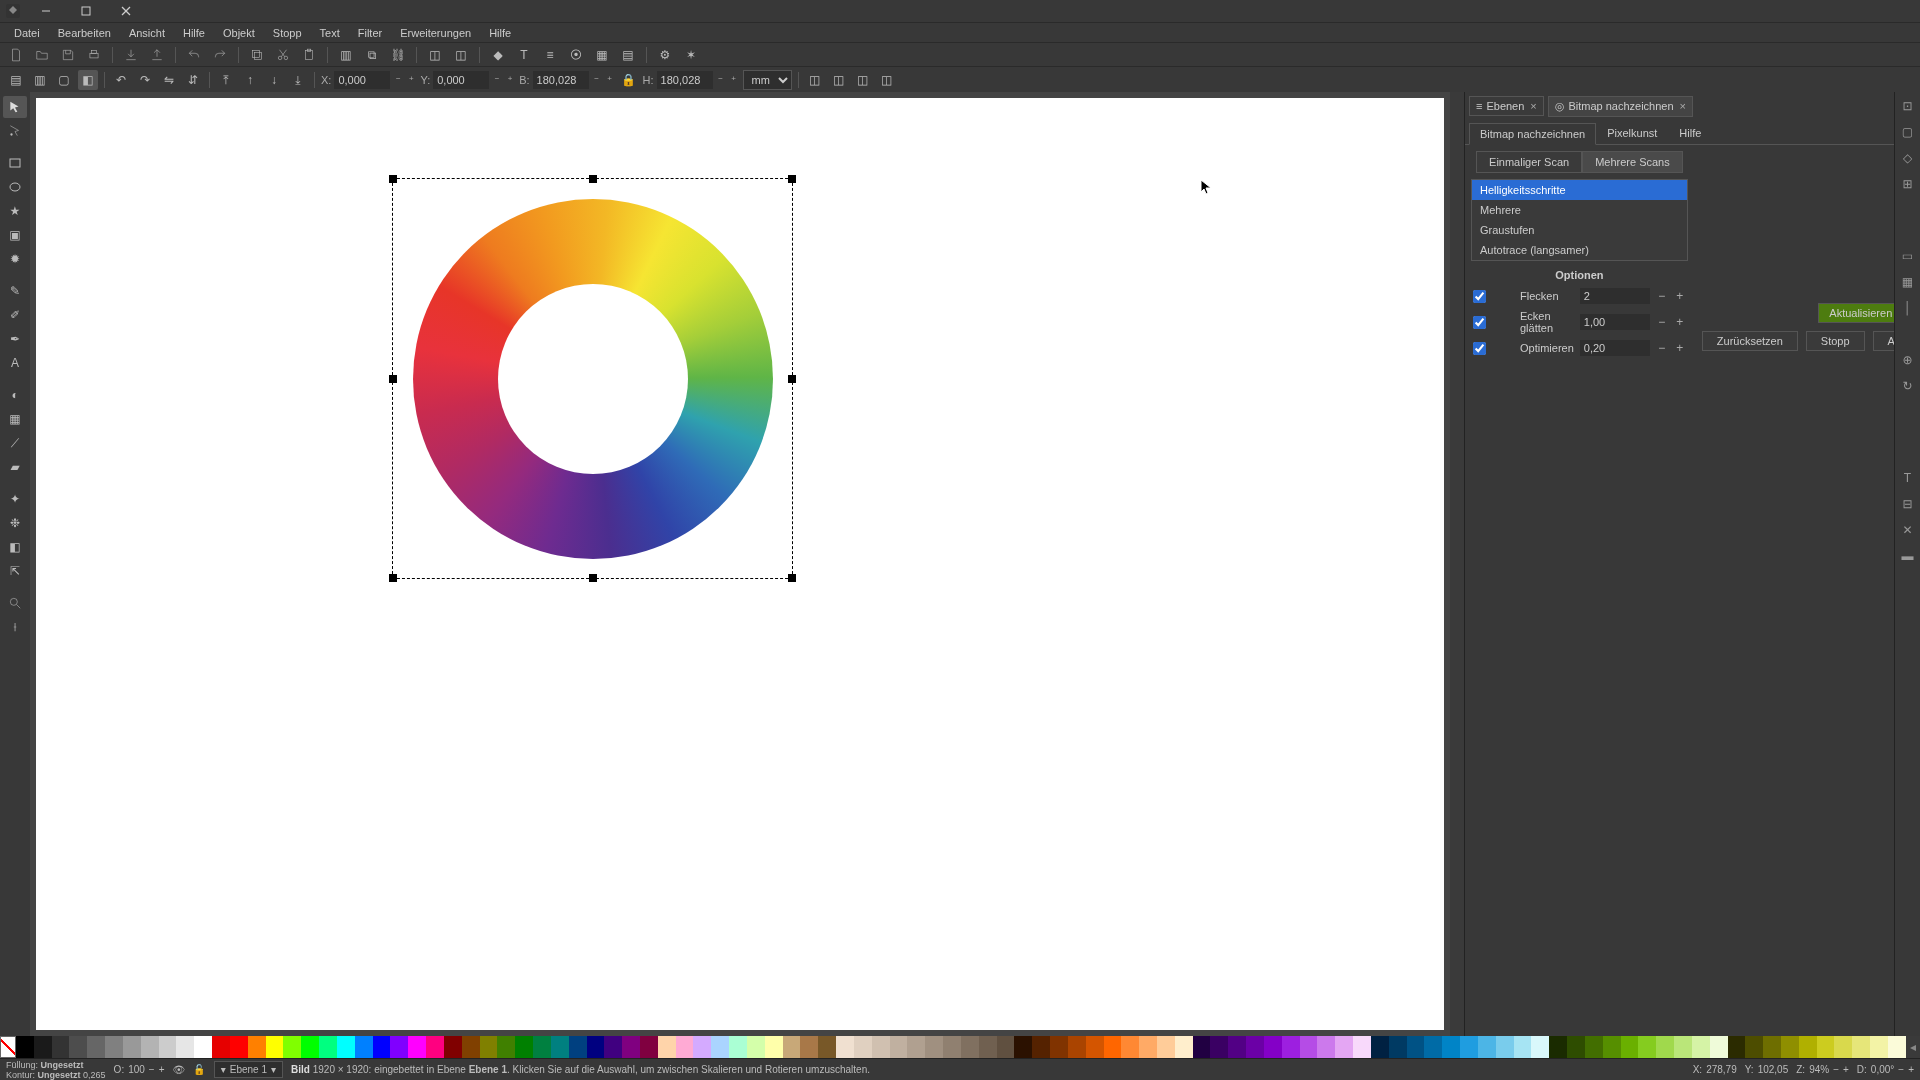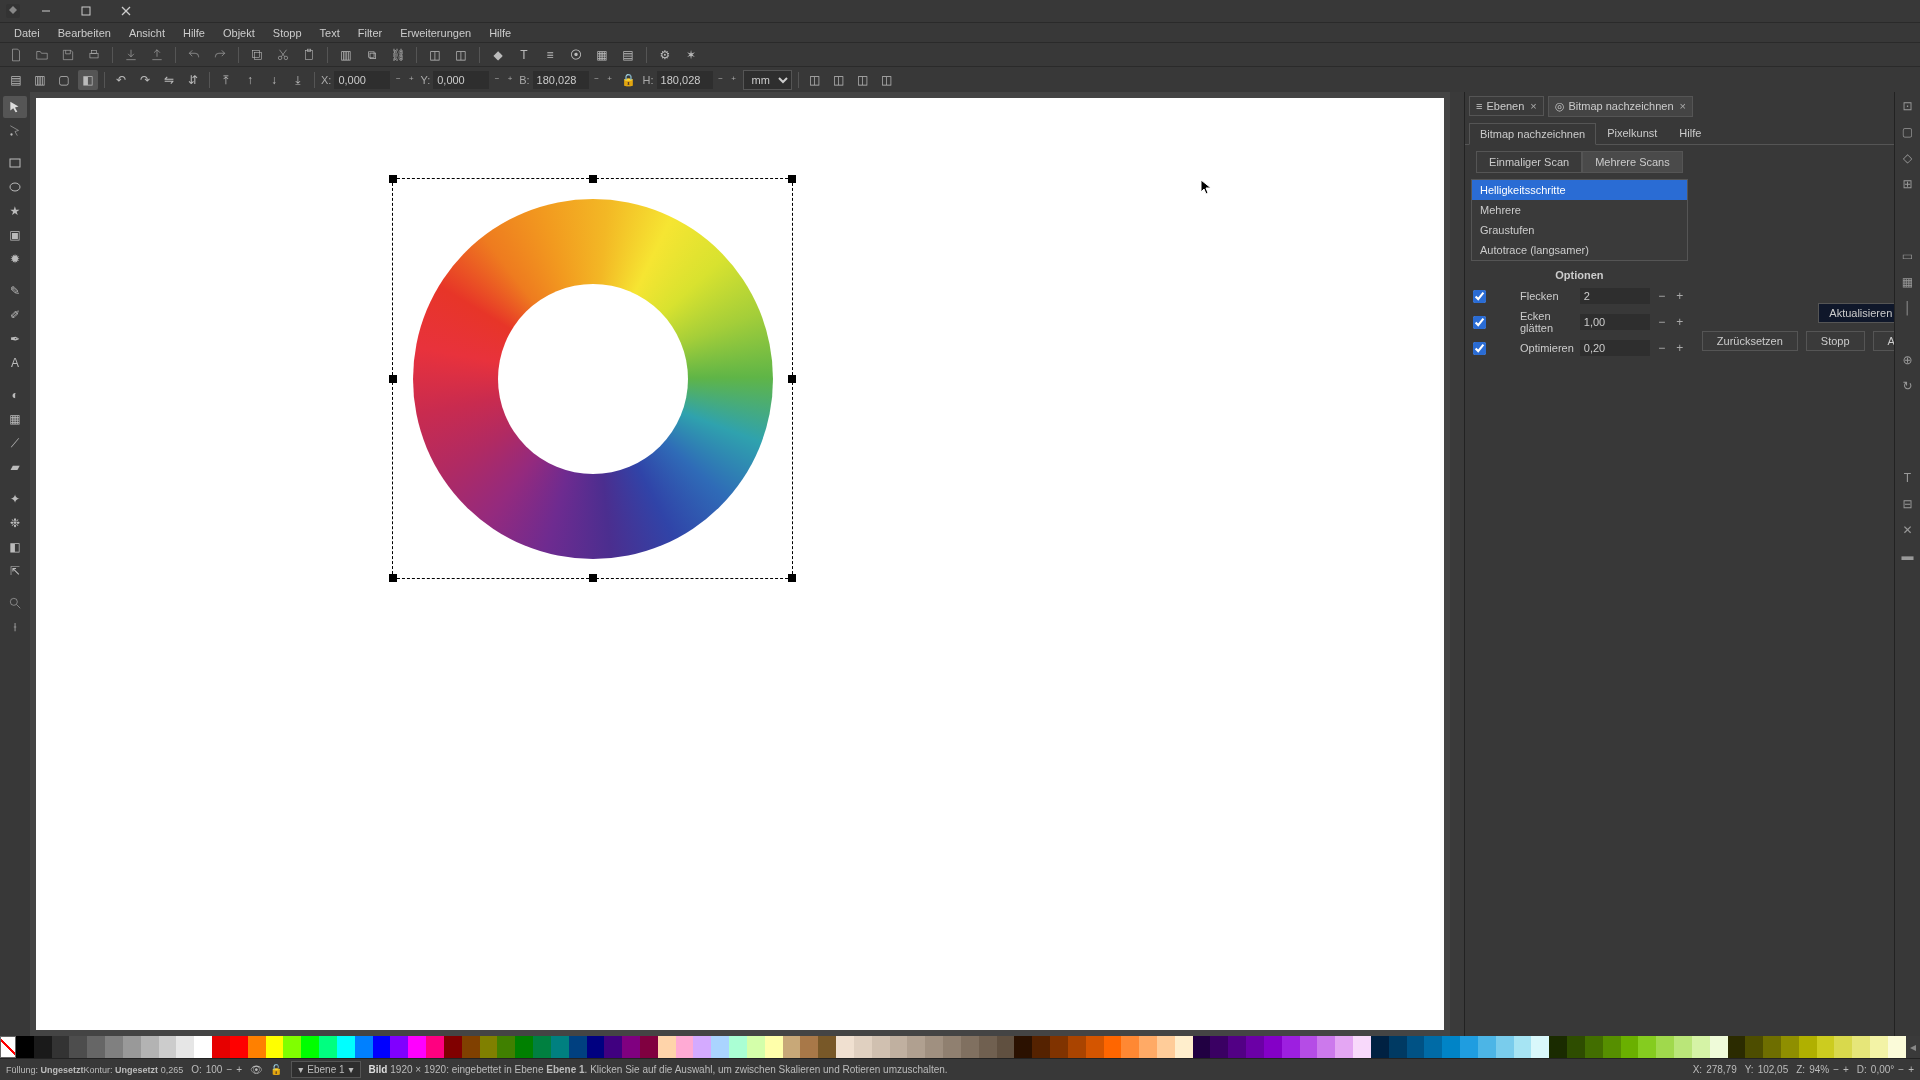--- a/index.html
+++ b/index.html
@@ -77,38 +77,38 @@
 .ddrow.sel { background: #2a6cd4; color: #fff; }
 
 .optheader { text-align: center; font-size: 11px; font-weight: bold; color: #ccc; padding: 8px 0 4px 0; }
 .optrow { display: flex; align-items: center; padding: 3px 8px; gap: 6px; }
 .optrow input[type=checkbox] { accent-color: #2a6cd4; }
 .optrow .olabel { flex: 1; font-size: 11px; color: #ccc; padding-left: 28px; }
 .optrow .oval { background: #2e2e2e; border: none; color: #ccc; font-size: 11px; width: 70px; padding: 2px 4px; }
 .optrow .ominus, .optrow .oplus { width: 12px; text-align: center; color: #aaa; font-size: 12px; }
 
 .rightactions { display: flex; align-items: center; gap: 8px; padding: 6px 8px; justify-content: flex-end; }
-.rightactions .rbtn { padding: 3px 10px; font-size: 11px; color: #ccc; border: 1px solid #555; background:#0f172a; }
+.rightactions .rbtn { padding: 3px 10px; font-size: 11px; color: #ccc; border: 1px solid #555; background:#4d7c0f; }
 .rightactions label { font-size: 11px; color: #ccc; display: flex; align-items: center; gap: 4px; }
 .btnrow2 { display: flex; gap: 8px; padding: 2px 8px 8px 8px; justify-content: flex-end; }
 .btnrow2 .rbtn { padding: 3px 14px; font-size: 11px; color: #ccc; border: 1px solid #555; background:#3a3a3a; }
 
 
 .farright { width: 26px; background: #383838; display: flex; flex-direction: column; align-items: center; padding-top: 4px; gap: 6px; border-left: 1px solid #222; }
 .farright .fr { width: 20px; height: 20px; display:flex; align-items:center; justify-content:center; color: #999; }
 
 
 .palette { height: 22px; display: flex; align-items: stretch; }
 .palette .none { width: 16px; background: linear-gradient(45deg, #fff 45%, red 45%, red 55%, #fff 55%); border:1px solid #666; flex-shrink:0; }
 .palette .swatches { flex: 1; display: flex; }
 .palette .sw { flex: 1; }
 
 
 .statusbar { height: 22px; background: #383838; display: flex; align-items: center; padding: 0 6px; gap: 8px; font-size: 10px; color: #bbb; border-top: 1px solid #222; }
-.statusbar .fillstroke { display: flex; flex-direction: row; line-height: 10px; font-size: 9px; }
+.statusbar .fillstroke { display: flex; flex-direction: column; line-height: 10px; font-size: 9px; }
 .statusbar .seg { display: flex; align-items: center; gap: 4px; }
 .statusbar .flex { flex: 1; }
 .statusbar .coord { text-align: right; }
 
 .cursor-arrow { position: absolute; left: 1200px; top: 179px; width: 12px; height: 16px; z-index: 1000; pointer-events: none; }
 
 svg { display: block; }
 </style>
 </head>
 <body>

